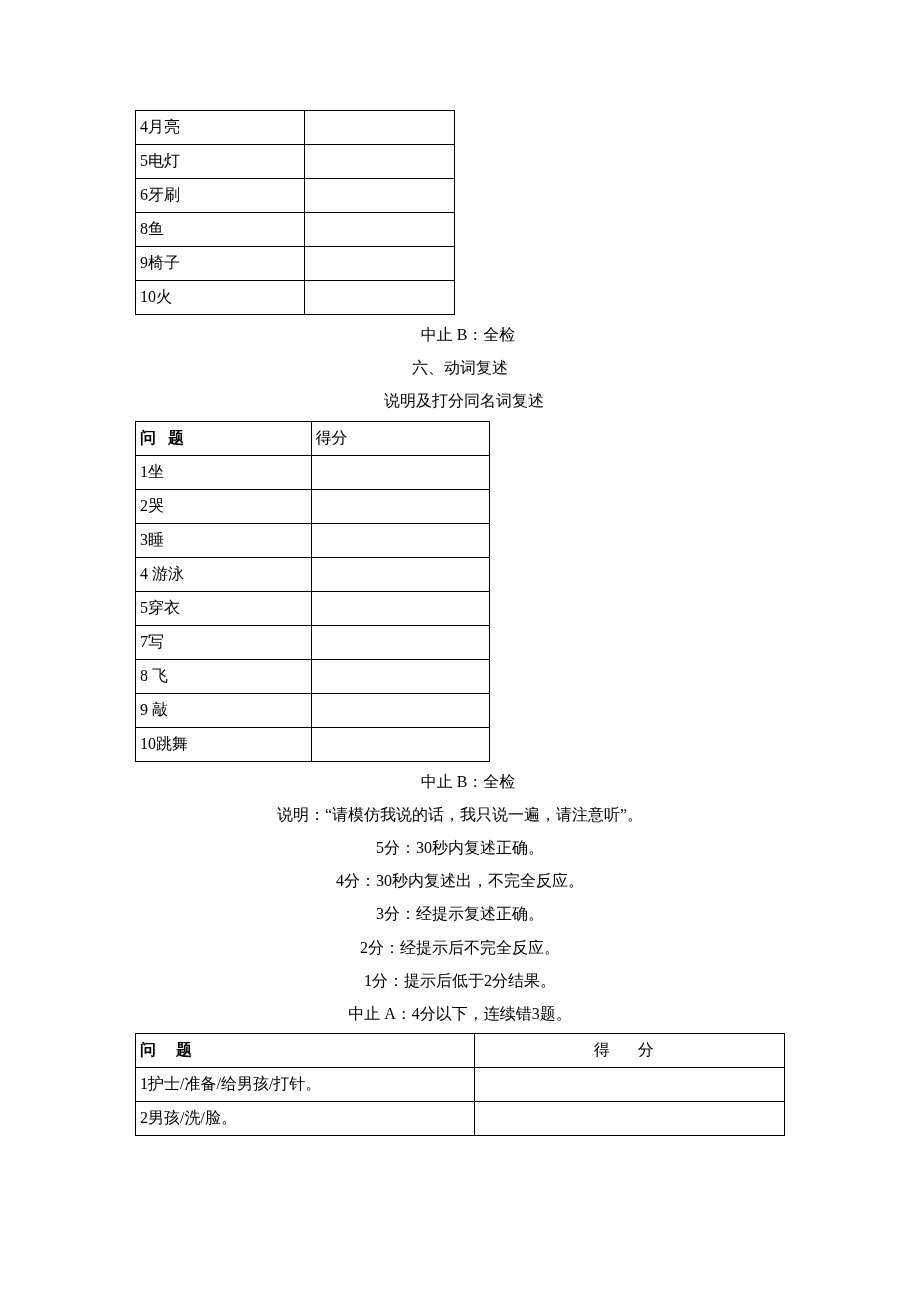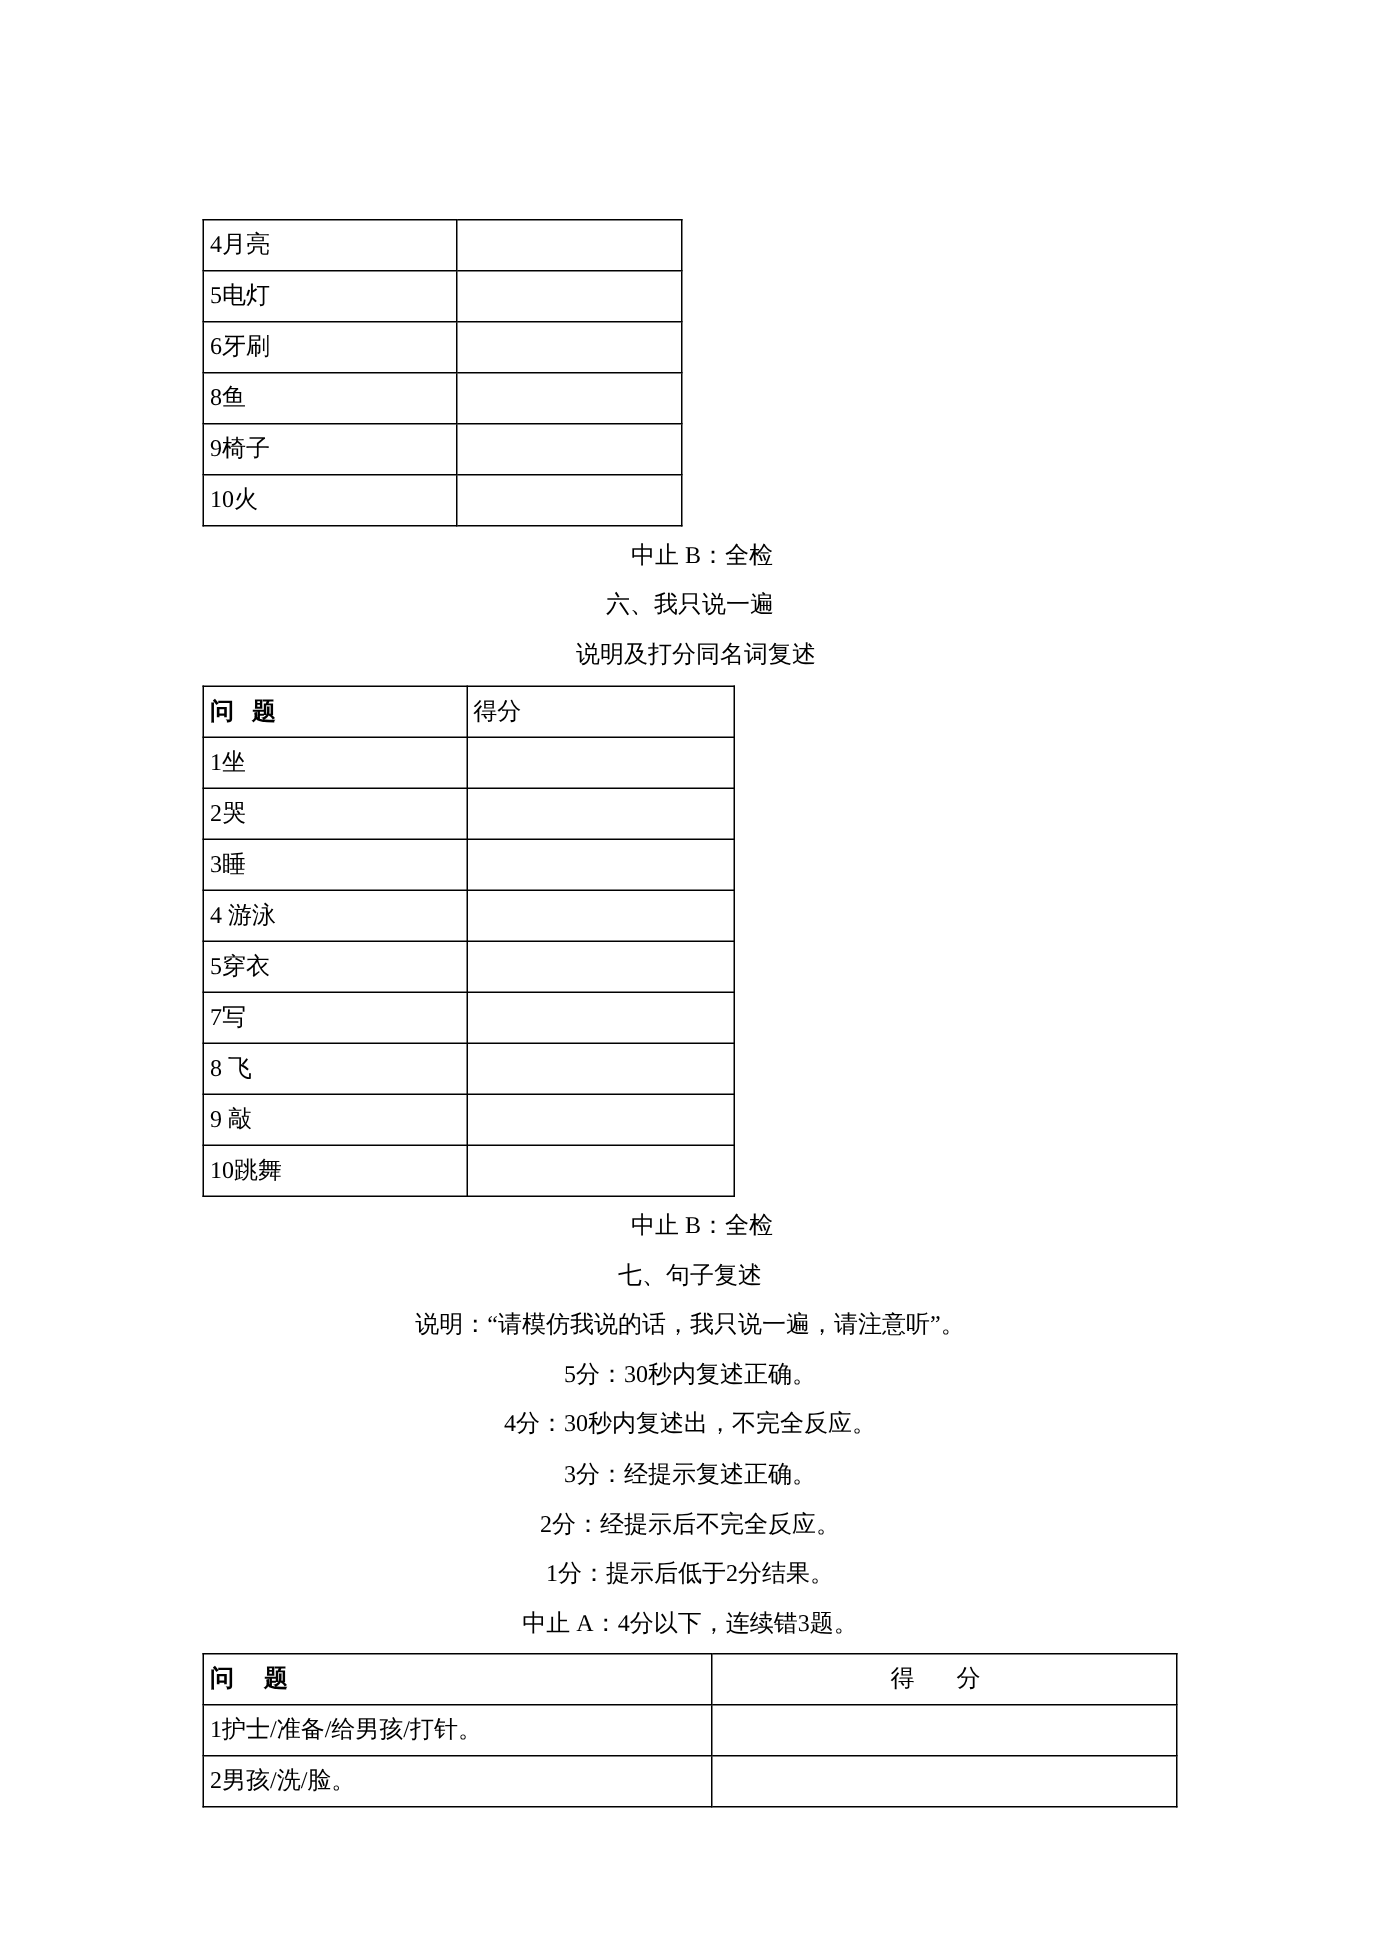--- a/index.html
+++ b/index.html
@@ -21,21 +21,20 @@
   td, th {
     border: 1px solid #000;
     padding: 6px 4px 6px 4px;
     font-weight: normal;
     text-align: left;
     vertical-align: middle;
     height: 20px;
   }
   .t1 {
     width: 320px;
-    margin-top: 36px;
   }
   .t1 td:first-child { width: 170px; }
   .t1 td:last-child  { width: 150px; }
 
   .t2 {
     width: 355px;
   }
   .t2 td:first-child, .t2 th:first-child { width: 175px; }
   .t2 td:last-child,  .t2 th:last-child  { width: 180px; }
 
@@ -84,21 +83,21 @@
         </tr>
         <tr>
           <td>10火</td>
           <td></td>
         </tr>
       </tbody>
   </table>
 
   <p class="indent1">中止 B：全检</p>
 
-  <p>六、我只说一遍</p>
+  <p>六、动词复述</p>
   <p class="indent2">说明及打分同名词复述</p>
 
   <table class="t2">
     <thead>
       <tr>
         <th class="q-head">问   题</th>
         <th>得分</th>
       </tr>
     </thead>
     <tbody id="t2-body">
@@ -136,21 +135,20 @@
         </tr>
         <tr>
           <td>10跳舞</td>
           <td></td>
         </tr>
       </tbody>
   </table>
 
   <p class="indent1">中止 B：全检</p>
 
-  <p>七、句子复述</p>
   <p>说明：“请模仿我说的话，我只说一遍，请注意听”。</p>
 
   <div id="criteria">
       <p>5分：30秒内复述正确。</p>
       <p>4分：30秒内复述出，不完全反应。</p>
       <p>3分：经提示复述正确。</p>
       <p>2分：经提示后不完全反应。</p>
       <p>1分：提示后低于2分结果。</p>
       <p>中止 A：4分以下，连续错3题。</p>
     </div>

